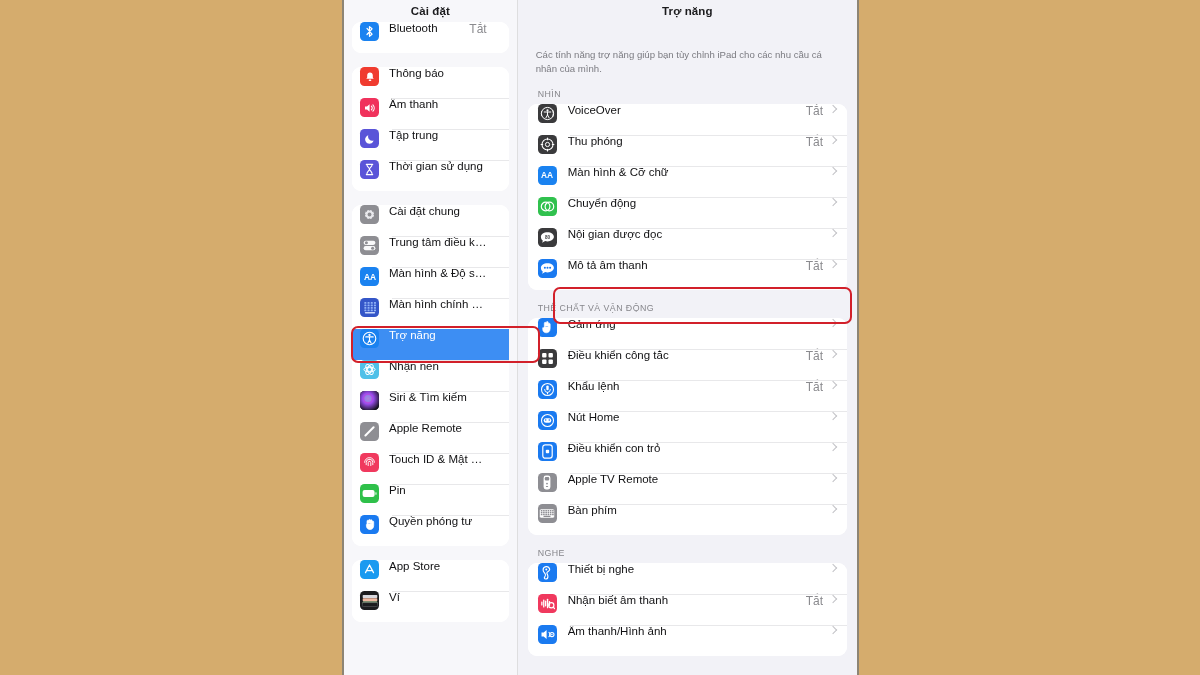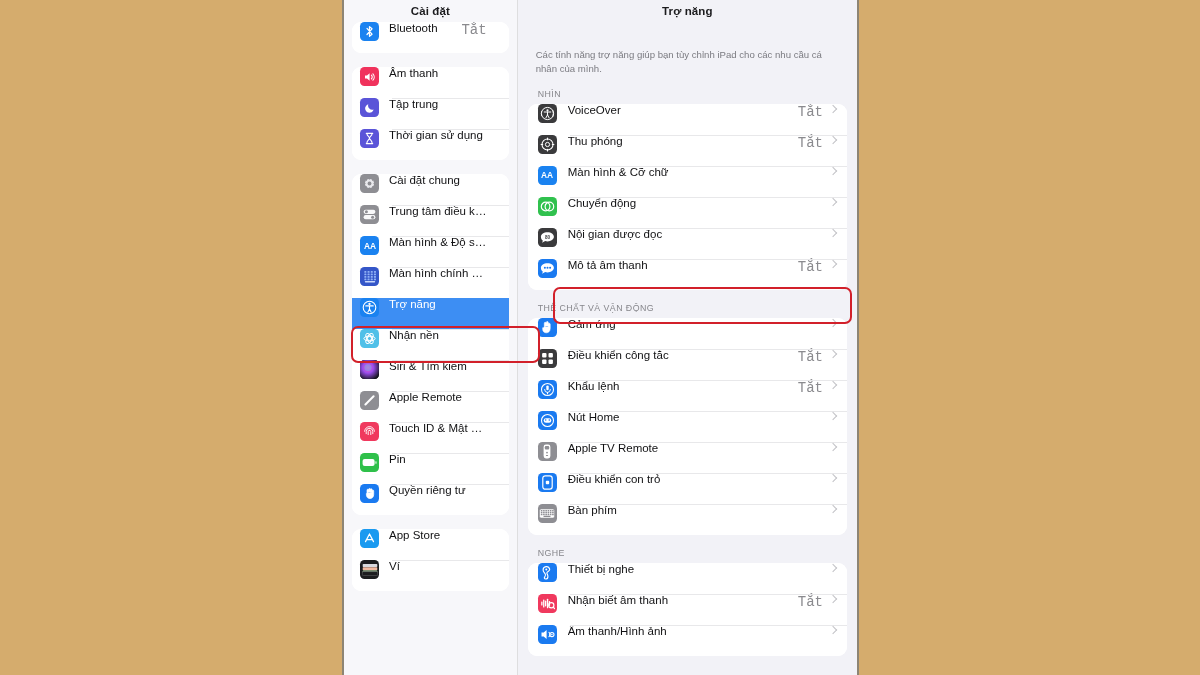--- a/index.html
+++ b/index.html
@@ -70,25 +70,24 @@
   .row .ico svg { display: block; }
   .row .lbl {
     flex: 1 1 auto;
     font-size: 11.5px;
     color: #111113;
     white-space: nowrap;
     overflow: hidden;
     text-overflow: ellipsis;
   }
   .row .val {
-    font-size: 14px;
+    font-size: 12px;
     color: #8a8a8e;
     margin-left: 6px;
     white-space: nowrap;
-    font-family: Liberation Mono, monospace;
   }
   .row .chev {
     margin-left: 7px;
     width: 6px; height: 10px;
     flex: 0 0 6px;
     position: relative;
   }
   .row .chev::after {
     content: "";
     position: absolute;
@@ -160,20 +159,30 @@
               <svg width="11" height="13" viewBox="0 0 11 13">
                 <path d="M3 3.4 L8 9.2 L5.5 11.3 L5.5 1.6 L8 3.8 L3 9.5" stroke="#fff" fill="none" stroke-width="1.25" stroke-linejoin="round" stroke-linecap="round"></path>
               </svg>
             </span>
             <span class="lbl">Bluetooth</span>
             <span class="val">Tắt</span>
             <span class="chev" style="visibility: hidden;"></span>
           </div>
         </div>
         <div class="group">
+          <div class="row">
+            <span class="ico" style="background: rgb(240, 59, 47);">
+              <svg width="12" height="12" viewBox="0 0 12 12">
+                <path d="M6 1.4c1.7 0 2.8 1.2 2.8 2.9v2.3l.9 1.2H2.3l.9-1.2V4.3C3.2 2.6 4.3 1.4 6 1.4z" fill="#fff"></path>
+                <rect x="4.7" y="8.6" width="2.6" height="1.5" rx=".75" fill="#fff"></rect>
+              </svg>
+            </span>
+            <span class="lbl">Thông báo</span>
+            <span class="chev" style="visibility: hidden;"></span>
+          </div>
           <div class="row">
             <span class="ico" style="background: rgb(240, 50, 92);">
               <svg width="13" height="12" viewBox="0 0 13 12">
                 <path d="M2 4.5h2L6.6 2.2v7.6L4 7.5H2z" fill="#fff"></path>
                 <path d="M8.4 4.1a2.6 2.6 0 0 1 0 3.8M9.9 2.8a4.6 4.6 0 0 1 0 6.4" stroke="#fff" fill="none" stroke-width="1.1" stroke-linecap="round"></path>
               </svg>
             </span>
             <span class="lbl">Âm thanh</span>
             <span class="chev" style="visibility: hidden;"></span>
           </div>
@@ -334,21 +343,21 @@
             </span>
             <span class="lbl">Pin</span>
             <span class="chev" style="visibility: hidden;"></span>
           </div>
           <div class="row">
             <span class="ico" style="background: rgb(26, 122, 240);">
               <svg width="12" height="13" viewBox="0 0 12 13">
                 <path d="M3 6.2V3.1a.85.85 0 1 1 1.7 0v2.3M4.7 5.4V2.3a.85.85 0 1 1 1.7 0v3.1M6.4 5.4V2.6a.85.85 0 1 1 1.7 0v2.8M8.1 5.6V3.9a.8.8 0 1 1 1.6 0v3.6c0 2.6-1.6 4.1-3.7 4.1S2.4 10 2.4 8.1V6.2" fill="#fff" stroke="#fff" stroke-width=".7" stroke-linejoin="round"></path>
               </svg>
             </span>
-            <span class="lbl">Quyền riêng tư</span>
+            <span class="lbl">Quyền phóng tư</span>
             <span class="chev" style="visibility: hidden;"></span>
           </div>
         </div>
         <div class="group">
           <div class="row">
             <span class="ico" style="background: rgb(26, 154, 240);">
               <svg width="13" height="13" viewBox="0 0 13 13">
                 <path d="M6.5 2 2.5 9.6M6.5 2l4 7.6M3.4 7.6h6.2" stroke="#fff" stroke-width="1.25" fill="none" stroke-linecap="round" stroke-linejoin="round"></path>
               </svg>
             </span>
@@ -492,39 +501,39 @@
                   <circle cx="7.5" cy="7.5" r="6" fill="none" stroke="#fff" stroke-width="1.1"></circle>
                   <rect x="3.7" y="5.2" width="7.6" height="4.6" rx="2.3" fill="#fff"></rect>
                   <circle cx="5.7" cy="7" r=".8" fill="#1a7af0"></circle>
                   <circle cx="9.3" cy="7" r=".8" fill="#1a7af0"></circle>
                 </svg>
               </span>
               <span class="lbl">Nút Home</span>
               <span class="chev"></span>
             </div>
             <div class="row">
+              <span class="ico" style="background: rgb(26, 122, 240);">
+                <svg width="11" height="15" viewBox="0 0 11 15">
+                  <rect x=".8" y=".8" width="9.4" height="13.4" rx="2.4" fill="none" stroke="#fff" stroke-width="1.2"></rect>
+                  <rect x="3.8" y="5.8" width="3.4" height="3.4" rx=".9" fill="#fff"></rect>
+                </svg>
+              </span>
+              <span class="lbl">Điều khiển con trỏ</span>
+              <span class="chev"></span>
+            </div>
+            <div class="row">
               <span class="ico" style="background: rgb(142, 142, 147);">
                 <svg width="8" height="15" viewBox="0 0 8 15">
                   <rect x=".6" y=".6" width="6.8" height="13.8" rx="2.3" fill="#fff"></rect>
                   <rect x="1.8" y="2.1" width="4.4" height="3.4" rx="1.1" fill="#8e8e93"></rect>
                   <circle cx="4" cy="8.6" r=".9" fill="#8e8e93"></circle>
                   <rect x="2.8" y="11" width="2.4" height=".9" rx=".45" fill="#8e8e93"></rect>
                 </svg>
               </span>
               <span class="lbl">Apple TV Remote</span>
-              <span class="chev"></span>
-            </div>
-            <div class="row">
-              <span class="ico" style="background: rgb(26, 122, 240);">
-                <svg width="11" height="15" viewBox="0 0 11 15">
-                  <rect x=".8" y=".8" width="9.4" height="13.4" rx="2.4" fill="none" stroke="#fff" stroke-width="1.2"></rect>
-                  <rect x="3.8" y="5.8" width="3.4" height="3.4" rx=".9" fill="#fff"></rect>
-                </svg>
-              </span>
-              <span class="lbl">Điều khiển con trỏ</span>
               <span class="chev"></span>
             </div>
             <div class="row">
               <span class="ico" style="background: rgb(142, 142, 147);">
                 <svg width="16" height="11" viewBox="0 0 16 11">
                   <rect x=".6" y="1" width="14.8" height="9" rx="1.5" fill="#fff" stroke="#8e8e93" stroke-width=".5"></rect>
                   <g fill="#8e8e93">
                     <rect x="1.8" y="2.1" width="1.7" height="1.4" rx=".35"></rect>
                     <rect x="4.05" y="2.1" width="1.7" height="1.4" rx=".35"></rect>
                     <rect x="6.3" y="2.1" width="1.7" height="1.4" rx=".35"></rect>

